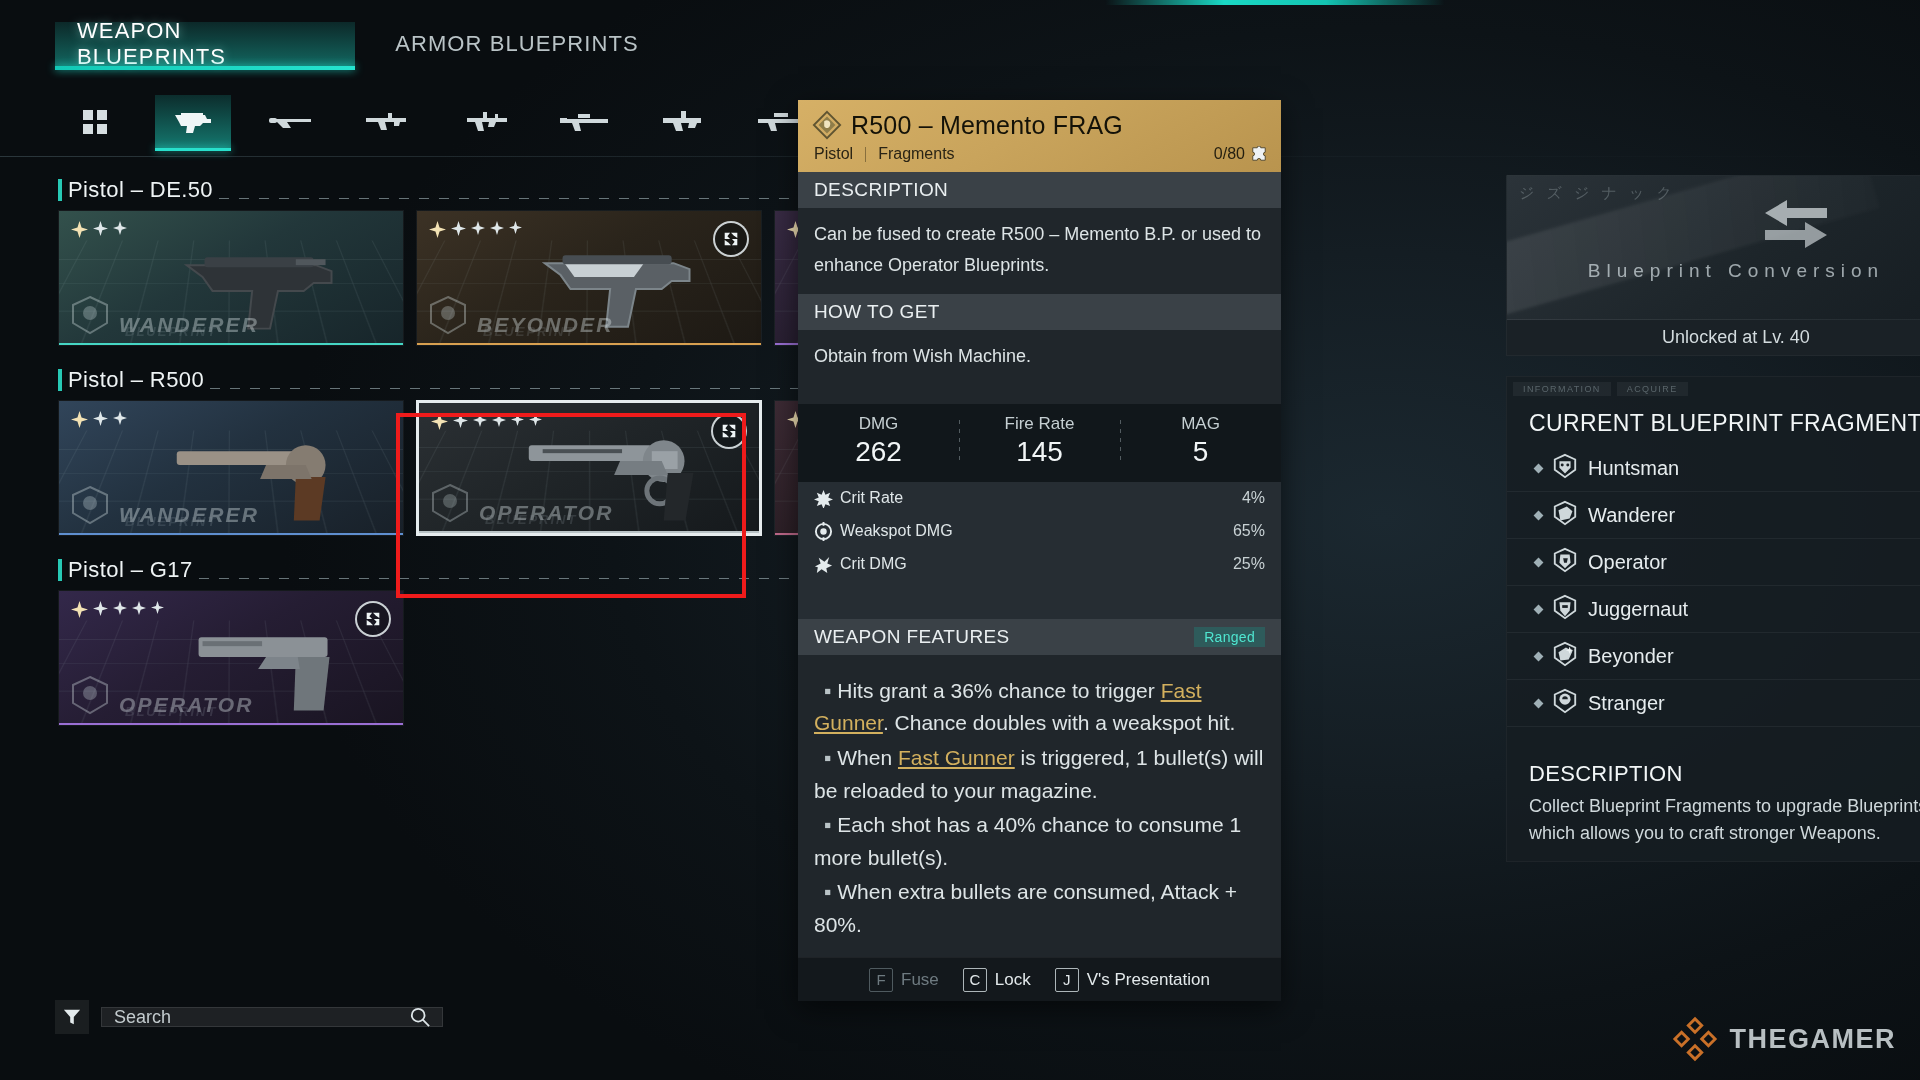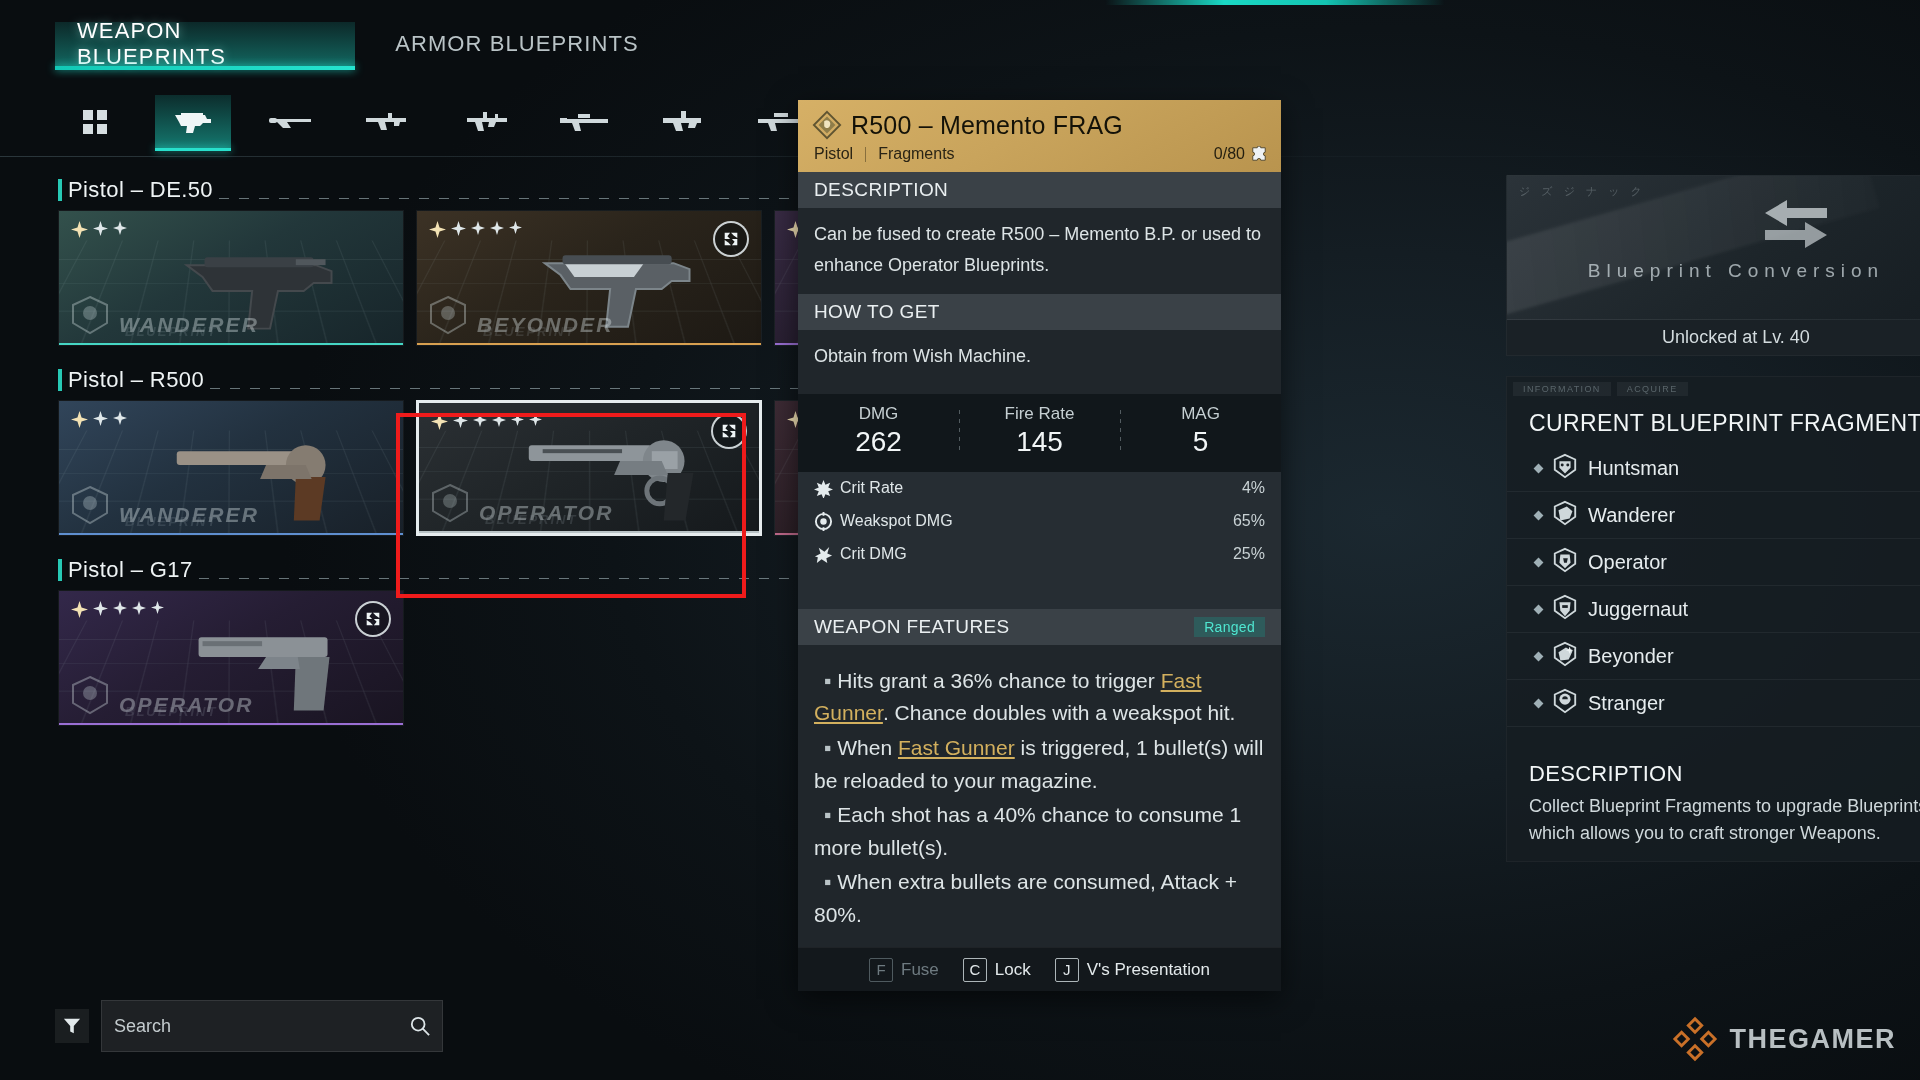--- a/index.html
+++ b/index.html
@@ -133,21 +133,21 @@
     border: 4px solid #ef1b1b; pointer-events: none; z-index: 20;
   }
 
   
   .searchrow { position: absolute; left: 55px; top: 1000px; display: flex; align-items: center; gap: 12px; }
   .filter-btn {
     width: 34px; height: 34px; background: rgba(255,255,255,.07);
     display: flex; align-items: center; justify-content: center; cursor: pointer;
   }
   .search-wrap {
-    position: relative; width: 342px; height: 52px;
+    position: relative; width: 342px; height: 20px;
     background: rgba(255,255,255,.085); border: 1px solid rgba(255,255,255,.10);
     display: flex; align-items: center;
   }
   .search-wrap input {
     flex: 1; background: transparent; border: 0; outline: none;
     color: #dfe6e8; font-size: 18px; padding: 0 12px;
     font-family: "Liberation Sans", sans-serif;
   }
   .search-wrap input::placeholder { color: #c3cbce; }
   .search-ico { margin-right: 12px; display: flex; cursor: pointer; }
@@ -227,21 +227,21 @@
     position: absolute; left: -30px; top: 18px; width: 400px; height: 70px;
     background: linear-gradient(100deg, rgba(255,255,255,.09), rgba(255,255,255,.02));
     transform: rotate(-16deg); filter: blur(1.5px);
   }
   .conv-card .arrows { position: absolute; right: 130px; top: 20px; opacity: .72; }
   .conv-card .ctitle {
     position: absolute; left: 0; right: 0; top: 84px; text-align: center;
     font-size: 19px; letter-spacing: 6px; color: rgba(214,224,228,.70);
   }
   .conv-card .glyphs {
-    position: absolute; left: 12px; top: 8px; font-size: 11px; letter-spacing: 4px;
+    position: absolute; left: 12px; top: 8px; font-size: 15px; letter-spacing: 4px;
     color: rgba(200,215,220,.28);
   }
   .conv-lock {
     width: 460px; height: 36px; background: #1a2126;
     display: flex; align-items: center; justify-content: center;
     font-size: 18px; color: #d3dbde;
     border: 1px solid rgba(255,255,255,.04); border-top: 0;
   }
   .frag-panel {
     margin-top: 20px; width: 460px; background: rgba(22,29,34,.82);
@@ -667,21 +667,21 @@
     </div>
 
     <div class="sec-head">
       <span>DESCRIPTION</span>
     </div>
     <div class="sec-body">Can be fused to create R500 – Memento B.P. or used to enhance Operator Blueprints.</div>
 
     <div class="sec-head">
       <span>HOW TO GET</span>
     </div>
-    <div class="sec-body" style="padding-bottom:22px">Obtain from Wish Machine.</div>
+    <div class="sec-body" style="padding-bottom:32px">Obtain from Wish Machine.</div>
 
     <div class="statbar">
       <div class="statcell">
         <div class="k">DMG</div>
         <div class="v">262</div>
       </div>
       <div class="statcell">
         <div class="k">Fire Rate</div>
         <div class="v">145</div>
       </div>

